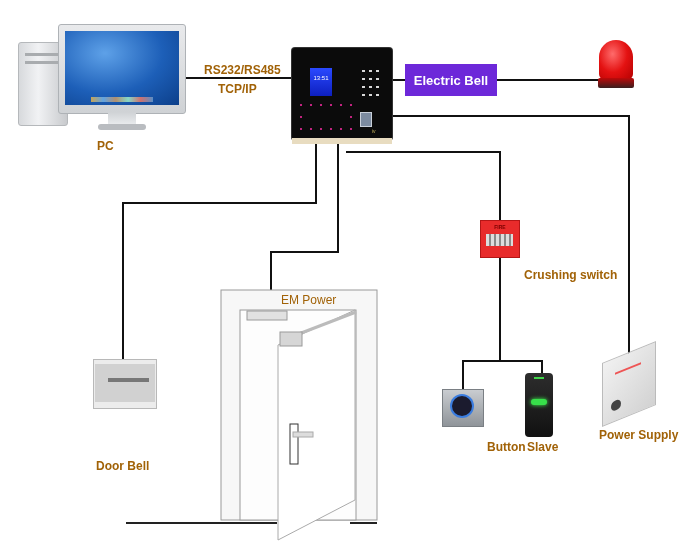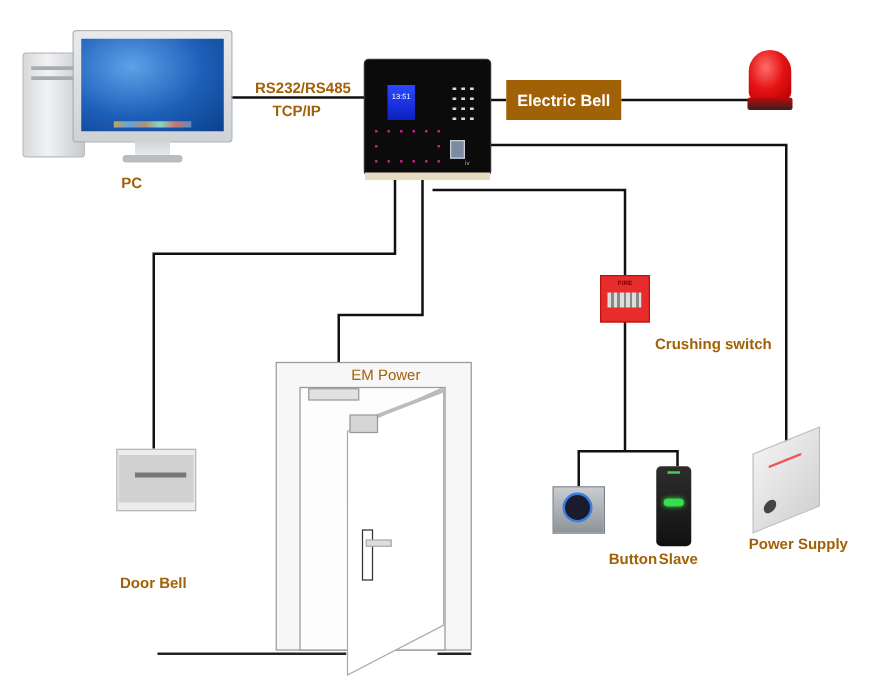--- a/index.html
+++ b/index.html
@@ -18,21 +18,21 @@
   
   .terminal { left:292px; top:48px; width:100px; height:92px; background:#0b0b0b; border-radius:3px; box-shadow:0 0 0 1px #333; }
   .terminal .lcd { position:absolute; left:18px; top:20px; width:22px; height:28px; background:linear-gradient(#2a49ff,#0d1fbf); }
   .terminal .time { position:absolute; left:0; top:7px; width:22px; text-align:center; font-size:6px; color:#fff; font-family:"Liberation Sans", sans-serif; }
   .terminal .key { position:absolute; width:3px; height:2px; background:#d9d9d9; }
   .terminal .led { position:absolute; width:2px; height:2px; background:#c0237e; }
   .terminal .fp { position:absolute; left:68px; top:64px; width:10px; height:13px; background:#7c8ba0; border:1px solid #c9d0da; }
   .terminal .brand { position:absolute; left:80px; top:80px; font-size:5px; color:#c6b35c; font-family:"Liberation Sans", sans-serif; }
   .terminal-base { left:292px; top:138px; width:100px; height:6px; background:#e8dcc0; }
   
-  .ebell { left:405px; top:64px; width:92px; height:32px; background:#a16207; color:#fff; font-weight:bold; font-size:13px; display:flex; align-items:center; justify-content:center; font-family:"Liberation Sans", sans-serif; }
+  .ebell { left:405px; top:64px; width:92px; height:32px; background:#6d28d9; color:#fff; font-weight:bold; font-size:13px; display:flex; align-items:center; justify-content:center; font-family:"Liberation Sans", sans-serif; }
   
   .siren-dome { left:599px; top:40px; width:34px; height:40px; background:radial-gradient(ellipse at 40% 35%,#ff6b6b,#e41212 50%,#b30000); border-radius:17px 17px 6px 6px; }
   .siren-base { left:598px; top:78px; width:36px; height:10px; background:linear-gradient(#bd0a0a,#3a1e1e); border-radius:2px; }
   
   .fire { left:480px; top:220px; width:38px; height:36px; background:#e82b2b; border:1px solid #b41616; }
   .fire .txt { position:absolute; left:0; top:3px; width:100%; text-align:center; font-size:5px; color:#7a0000; font-weight:bold; font-family:"Liberation Sans", sans-serif; }
   .fire .glass { position:absolute; left:5px; top:13px; width:27px; height:12px; background:repeating-linear-gradient(90deg,#ddd 0 3px,#888 3px 5px); }
   
   .exitbtn { left:442px; top:389px; width:40px; height:36px; background:linear-gradient(#c9ccd0,#8f9499); border:1px solid #7a7f84; }
   .exitbtn .ring { position:absolute; left:9px; top:6px; width:20px; height:20px; border-radius:50%; background:#1b1b2e; box-shadow:0 0 0 2px #3b7de0; }

